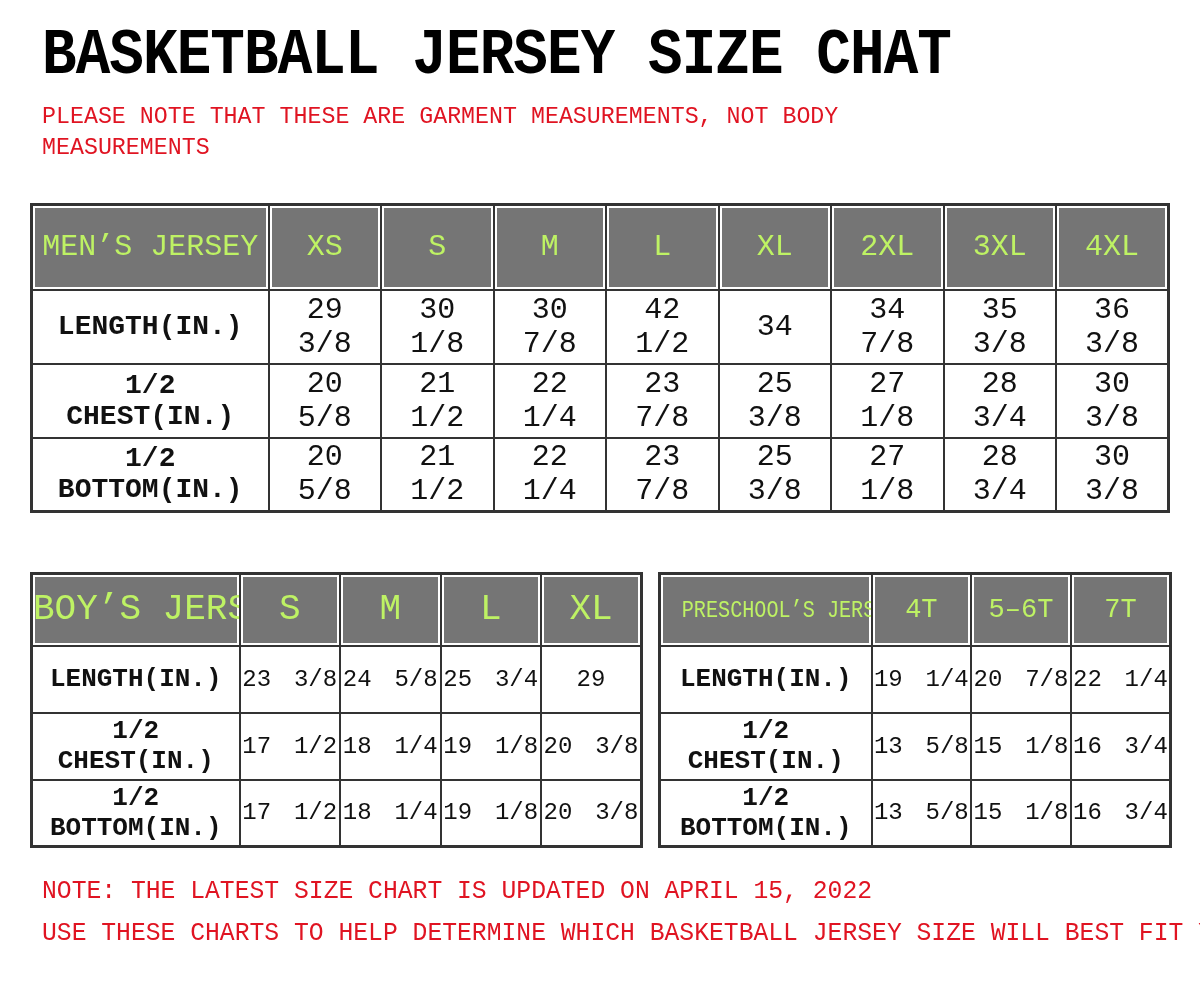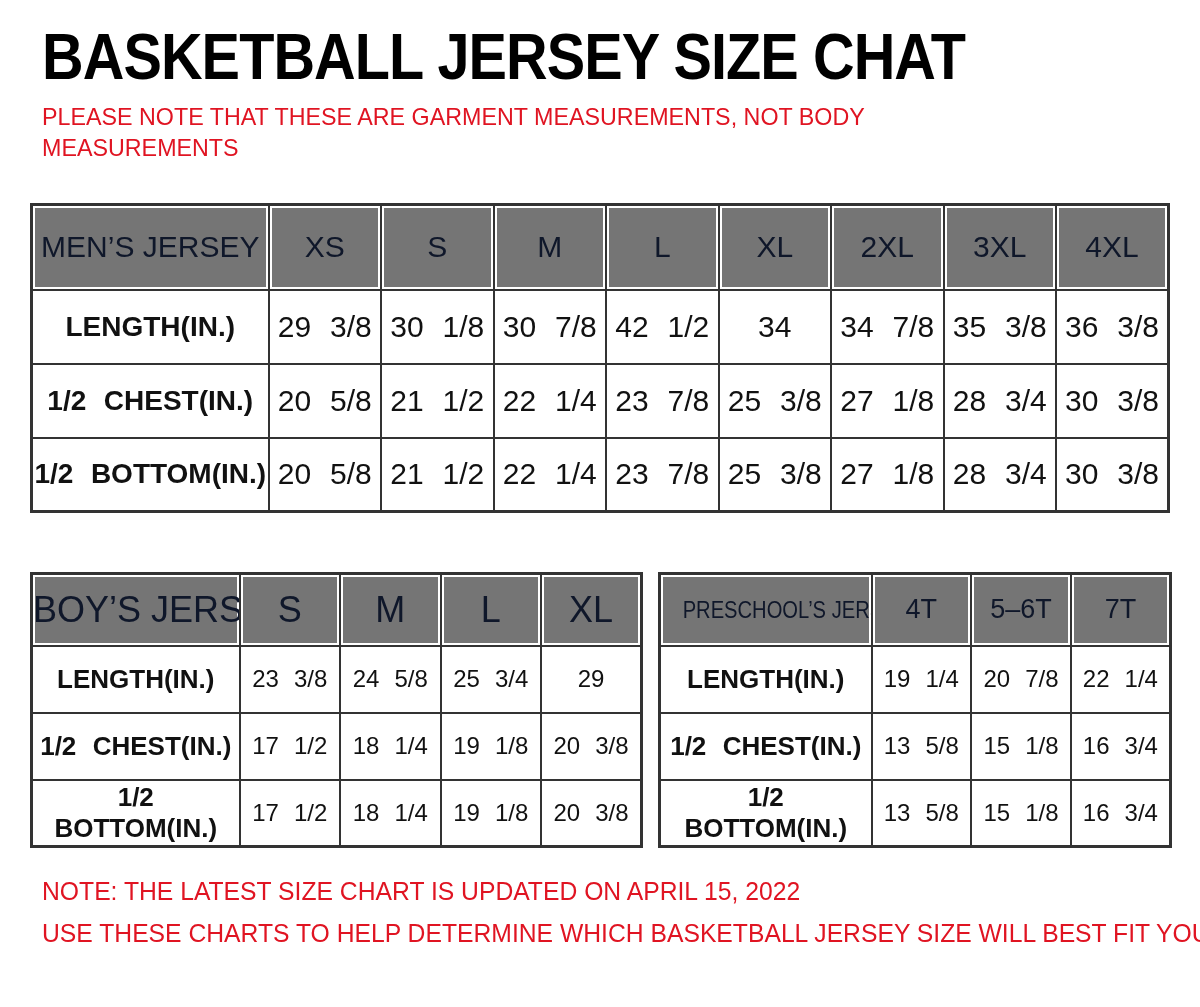--- a/index.html
+++ b/index.html
@@ -1,20 +1,20 @@
 <!DOCTYPE html>
 <html><head>
 <meta charset="utf-8">
 <style>
   * { box-sizing: border-box; }
   html,body { margin:0; padding:0; background:#fff; }
   .canvas {
     position:relative; width:1200px; height:1007px;
     background:#fff; overflow:hidden;
-    font-family:Liberation Sans, sans-serif;
+    font-family:Liberation Mono, monospace;
   }
 
   .title {
     position:absolute; left:42px; top:20px;
     font-size:64px; font-weight:bold; color:#000;
     letter-spacing:-1px; white-space:nowrap;
     transform:scaleX(0.90); transform-origin:left top;
   }
 
   .subtitle {
@@ -26,21 +26,21 @@
 
   table.size-table {
     position:absolute; border-collapse:collapse; table-layout:fixed;
     background:#fff; border:3px solid #333;
   }
   .size-table td {
     border:2px solid #333; text-align:center; vertical-align:middle;
     color:#111; overflow:hidden; padding:0;
   }
   .size-table .head-cell {
-    background:#757575; color:#0f172a;
+    background:#757575; color:#bef264;
     box-shadow: inset 0 0 0 2px #fff;
     font-weight:normal;
     margin-top:12px;
   }
   .size-table .row-label { font-weight:bold; word-spacing:0.35em; }
   .size-table .val { word-spacing:0.35em; }
   .corner-text { display:inline-block; white-space:nowrap; }
 
   #mens { left:30px; top:203px; width:1140px; }
   #mens .col-label { width:237px; }

